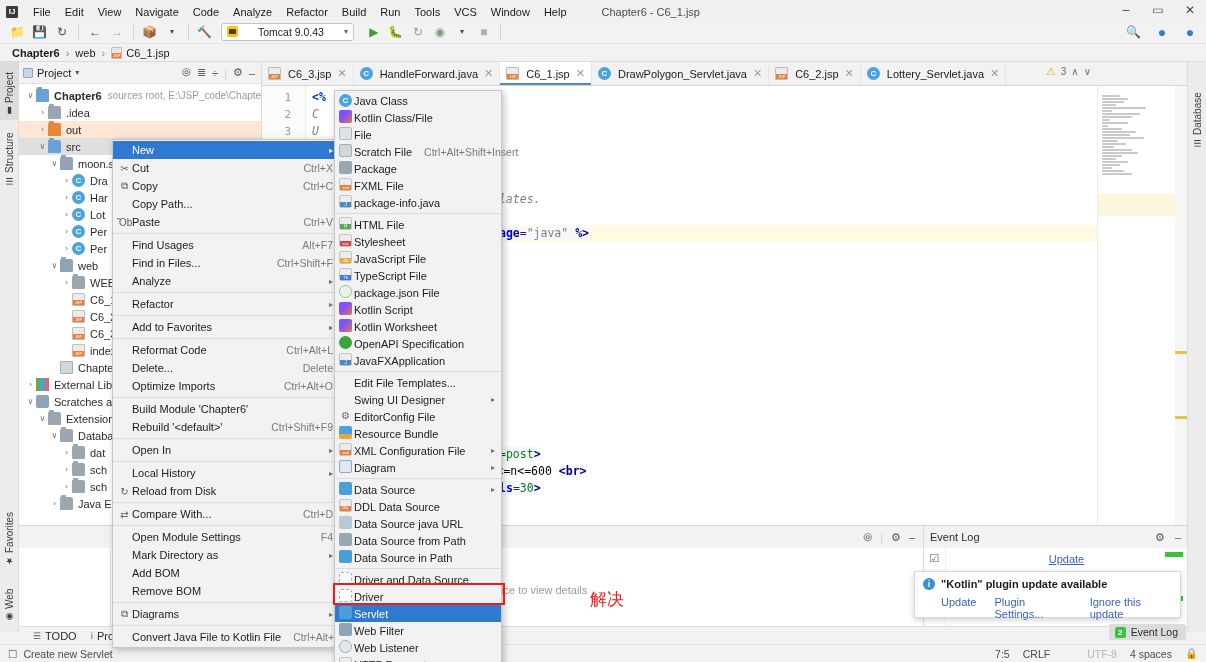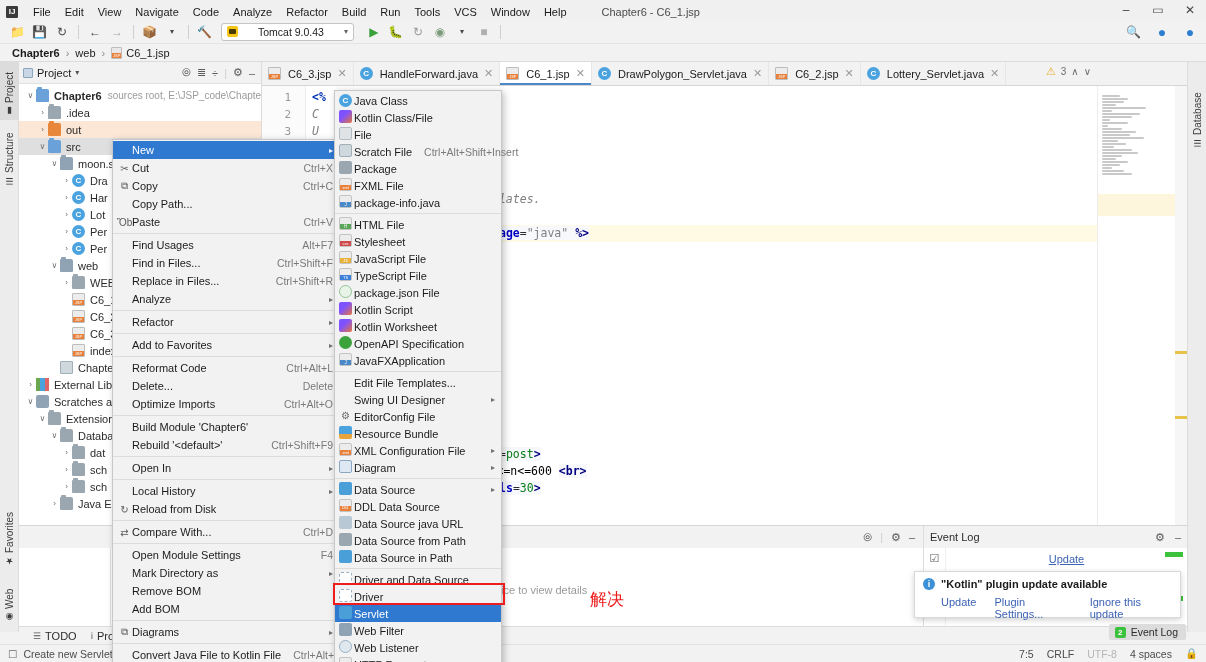--- a/index.html
+++ b/index.html
@@ -248,21 +248,21 @@
     padding-left: 8px; border-top: 1px solid #dcdcdc; font-size: 11px;
   }
   .sbt { display: flex; align-items: center; gap: 4px; padding: 1px 6px; color: #2b2b2b; border-radius:2px;}
   .sbt.active { background: #dcdcdc; }
   .statusbar {
     position: absolute; left: 0; top: 644px; width: 1206px; height: 18px;
     background: #f2f2f2; display: flex; align-items: center; padding: 0 8px;
     font-size: 10.5px; color: #4b4b4b; border-top: 1px solid #e0e0e0;
   }
   .sb-right { margin-left: auto; display: flex; align-items: center; gap: 13px; }
-  .sb-faded { color: #b6b6b6; }
+  .sb-faded { color: #b6b6b6; margin-left: 24px; }
   .evt-log-btn {
     position: absolute; right: 20px; top: 624px; background: #dcdcdc;
     padding: 2px 8px 2px 6px; font-size: 10.5px; display:flex; align-items:center; gap:5px;
     border-radius: 2px; z-index: 21;
   }
   .evt-dot { width:11px;height:11px;border-radius:2px;background:#3cc13c;color:#fff;
     font-size:8px;line-height:11px;text-align:center;font-weight:bold;}
 
   
   .ctxmenu {
@@ -836,25 +836,20 @@
         <span class="mlabel">Find Usages</span>
         <span class="mkey">Alt+F7</span>
       </div>
       <div class="mi">
         <span class="mico"></span>
         <span class="mlabel">Find in Files...</span>
         <span class="mkey">Ctrl+Shift+F</span>
       </div>
       <div class="mi">
         <span class="mico"></span>
-        <span class="mlabel">Replace in Files...</span>
-        <span class="mkey">Ctrl+Shift+R</span>
-      </div>
-      <div class="mi">
-        <span class="mico"></span>
         <span class="mlabel">Analyze</span>
         <span class="marrow">▸</span>
       </div>
       <div class="msep"></div>
       <div class="mi">
         <span class="mico"></span>
         <span class="mlabel">Refactor</span>
         <span class="marrow">▸</span>
       </div>
       <div class="msep"></div>
@@ -917,25 +912,25 @@
         <span class="mlabel">Open Module Settings</span>
         <span class="mkey">F4</span>
       </div>
       <div class="mi">
         <span class="mico"></span>
         <span class="mlabel">Mark Directory as</span>
         <span class="marrow">▸</span>
       </div>
       <div class="mi">
         <span class="mico"></span>
+        <span class="mlabel">Add BOM</span>
+      </div>
+      <div class="mi">
+        <span class="mico"></span>
         <span class="mlabel">Remove BOM</span>
-      </div>
-      <div class="mi">
-        <span class="mico"></span>
-        <span class="mlabel">Add BOM</span>
       </div>
       <div class="msep"></div>
       <div class="mi">
         <span class="mico">⧉</span>
         <span class="mlabel">Diagrams</span>
         <span class="marrow">▸</span>
       </div>
       <div class="msep"></div>
       <div class="mi">
         <span class="mico"></span>

